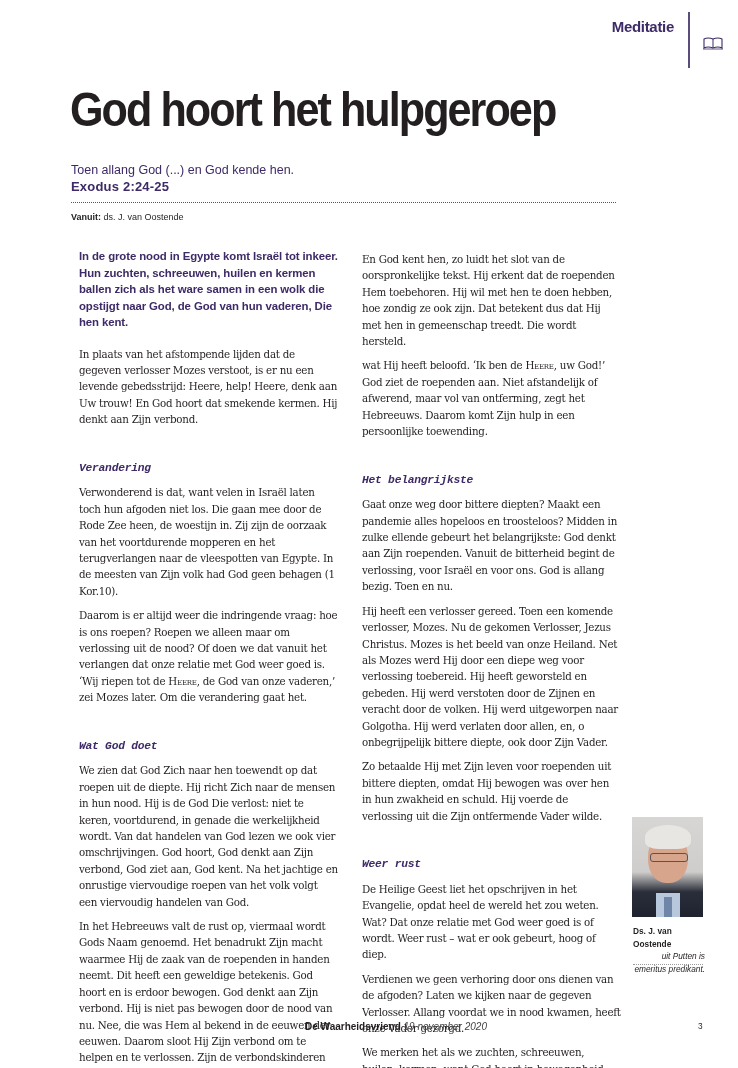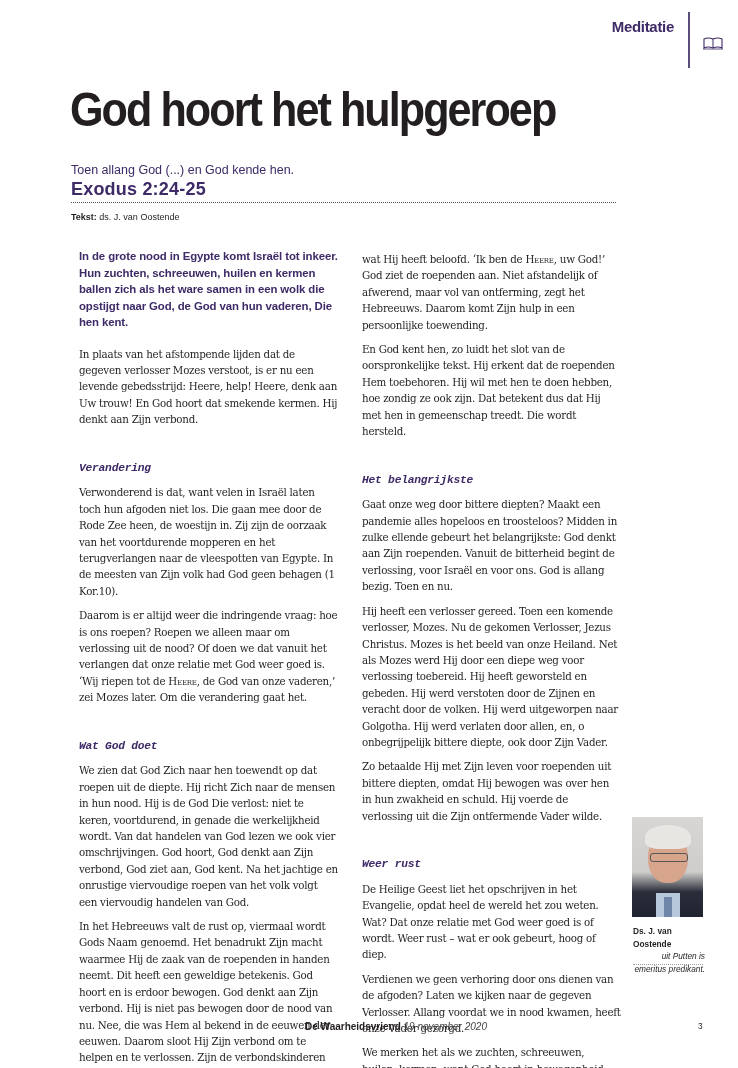--- a/index.html
+++ b/index.html
@@ -5,21 +5,21 @@
   html, body { margin:0; padding:0; background:#ffffff; }
   body { width:738px; height:1068px; position:relative; overflow:hidden; color:#231f20; }
 
   .section-tag { position:absolute; top:18px; right:64px; font-family:"Liberation Sans", sans-serif; font-weight:bold; font-size:15px; color:#3d2a66; letter-spacing:-0.3px; }
   .tag-rule { position:absolute; left:688px; top:12px; width:2px; height:56px; background:#5a4d7a; }
   .book-icon { position:absolute; left:703px; top:36px; width:20px; height:14px; }
 
   .title { position:absolute; left:70px; top:80px; margin:0; font-family:"Liberation Sans", sans-serif; font-weight:bold; font-size:49px; letter-spacing:-2.2px; color:#231f20; line-height:1.2; transform:scaleX(0.88); transform-origin:left top; white-space:nowrap; }
 
   .quote { position:absolute; left:71px; top:163px; font-family:"Liberation Sans", sans-serif; font-size:12.5px; color:#3d2a66; line-height:15px; }
-  .quote-ref { position:absolute; left:71px; top:179px; font-family:"Liberation Sans", sans-serif; font-weight:bold; font-size:18px; color:#3d2a66; letter-spacing:0.2px; }
+  .quote-ref { position:absolute; left:71px; top:179px; font-family:"Liberation Sans", sans-serif; font-weight:bold; font-size:13px; color:#3d2a66; letter-spacing:0.2px; }
   .dotted-rule { position:absolute; left:71px; top:202px; width:545px; border-top:1px dotted #555; }
   .byline { position:absolute; left:71px; top:212px; font-family:"Liberation Sans", sans-serif; font-size:9px; color:#231f20; }
   .byline b { font-weight:bold; }
 
   .col { position:absolute; width:275px; font-family:"DejaVu Serif", serif; font-size:10.3px; line-height:16.4px; color:#231f20; letter-spacing:-0.25px; }
   .col p { margin:8px; }
   .col1 { left:71px; top:240px; }
   .col2 { left:354px; top:243px; }
   .lead { font-family:"Liberation Sans", sans-serif; font-weight:bold; font-size:11.4px; line-height:16.5px; color:#3d2a66; letter-spacing:-0.1px; margin-bottom:15px !important; }
   .gap { height:16.4px; }
@@ -53,40 +53,40 @@
   <line x1="10" y1="3" x2="10" y2="12" stroke="#3d2a66" stroke-width="1"></line>
   <line x1="0" y1="13" x2="20" y2="13" stroke="#3d2a66" stroke-width="0.8"></line>
 </svg>
 
 <h1 class="title">God hoort het hulpgeroep</h1>
 
 <div class="quote">Toen allang God (...) en God kende hen.</div>
 <div class="quote-ref">Exodus 2:24-25</div>
 <div class="dotted-rule"></div>
 <div class="byline">
-  <b>Tekst:</b>
+  <b>Vanuit:</b>
   <span>ds. J. van Oostende</span>
 </div>
 
 <div class="col col1">
   <p class="lead">In de grote nood in Egypte komt Israël tot inkeer. Hun zuchten, schreeuwen, huilen en kermen ballen zich als het ware samen in een wolk die opstijgt naar God, de God van hun vaderen, Die hen kent.</p>
   <p>In plaats van het afstompende lijden dat de gegeven verlosser Mozes verstoot, is er nu een levende gebedsstrijd: Heere, help! Heere, denk aan Uw trouw! En God hoort dat smekende kermen. Hij denkt aan Zijn verbond.</p>
   <div class="gap"></div>
   <p class="subhead">Verandering</p>
   <p>Verwonderend is dat, want velen in Israël laten toch hun afgoden niet los. Die gaan mee door de Rode Zee heen, de woestijn in. Zij zijn de oorzaak van het voortdurende mopperen en het terugverlangen naar de vleespotten van Egypte. In de meesten van Zijn volk had God geen behagen (1 Kor.10).</p>
   <p><span>Daarom is er altijd weer die indringende vraag: hoe is ons roepen? Roepen we alleen maar om verlossing uit de nood? Of doen we dat vanuit het verlangen dat onze relatie met God weer goed is. ‘Wij riepen tot de</span> <span class="sc">Heere</span><span>, de God van onze vaderen,’ zei Mozes later. Om die verandering gaat het.</span></p>
   <div class="gap"></div>
   <p class="subhead">Wat God doet</p>
   <p>We zien dat God Zich naar hen toewendt op dat roepen uit de diepte. Hij richt Zich naar de mensen in hun nood. Hij is de God Die verlost: niet te keren, voortdurend, in genade die werkelijkheid wordt. Van dat handelen van God lezen we ook vier omschrijvingen. God hoort, God denkt aan Zijn verbond, God ziet aan, God kent. Na het jachtige en onrustige viervoudige roepen van het volk volgt een viervoudig handelen van God.</p>
   <p>In het Hebreeuws valt de rust op, viermaal wordt Gods Naam genoemd. Het benadrukt Zijn macht waarmee Hij de zaak van de roependen in handen neemt. Dit heeft een geweldige betekenis. God hoort en is erdoor bewogen. God denkt aan Zijn verbond. Hij is niet pas bewogen door de nood van nu. Nee, die was Hem al bekend in de eeuwen der eeuwen. Daarom sloot Hij Zijn verbond om te helpen en te verlossen. Zijn de verbondskinderen ontrouw en afkerig? Zondig, zwak, schuldig? Ja, dat allemaal. Daarom verworpen? Nee, dat niet. Hij denkt aan Zijn verbond. Hij heeft verlossing beloofd. Hij voert uit</p>
 </div>
 
 <div class="col col2">
+  <p>En God kent hen, zo luidt het slot van de oorspronkelijke tekst. Hij erkent dat de roependen Hem toebehoren. Hij wil met hen te doen hebben, hoe zondig ze ook zijn. Dat betekent dus dat Hij met hen in gemeenschap treedt. Die wordt hersteld.</p>
   <p><span>wat Hij heeft beloofd. ‘Ik ben de</span> <span class="sc">Heere</span><span>, uw God!’ God ziet de roependen aan. Niet afstandelijk of afwerend, maar vol van ontferming, zegt het Hebreeuws. Daarom komt Zijn hulp in een persoonlijke toewending.</span></p>
-  <p>En God kent hen, zo luidt het slot van de oorspronkelijke tekst. Hij erkent dat de roependen Hem toebehoren. Hij wil met hen te doen hebben, hoe zondig ze ook zijn. Dat betekent dus dat Hij met hen in gemeenschap treedt. Die wordt hersteld.</p>
   <div class="gap"></div>
   <p class="subhead">Het belangrijkste</p>
   <p>Gaat onze weg door bittere diepten? Maakt een pandemie alles hopeloos en troosteloos? Midden in zulke ellende gebeurt het belangrijkste: God denkt aan Zijn roependen. Vanuit de bitterheid begint de verlossing, voor Israël en voor ons. God is allang bezig. Toen en nu.</p>
   <p>Hij heeft een verlosser gereed. Toen een komende verlosser, Mozes. Nu de gekomen Verlosser, Jezus Christus. Mozes is het beeld van onze Heiland. Net als Mozes werd Hij door een diepe weg voor verlossing toebereid. Hij heeft geworsteld en gebeden. Hij werd verstoten door de Zijnen en veracht door de volken. Hij werd uitgeworpen naar Golgotha. Hij werd verlaten door allen, en, o onbegrijpelijk bittere diepte, ook door Zijn Vader.</p>
   <p>Zo betaalde Hij met Zijn leven voor roependen uit bittere diepten, omdat Hij bewogen was over hen in hun zwakheid en schuld. Hij voerde de verlossing uit die Zijn ontfermende Vader wilde.</p>
   <div class="gap"></div>
   <p class="subhead">Weer rust</p>
   <p>De Heilige Geest liet het opschrijven in het Evangelie, opdat heel de wereld het zou weten. Wat? Dat onze relatie met God weer goed is of wordt. Weer rust – wat er ook gebeurt, hoog of diep.</p>
   <p>Verdienen we geen verhoring door ons dienen van de afgoden? Laten we kijken naar de gegeven Verlosser. Allang voordat we in nood kwamen, heeft onze Vader gezorgd.</p>
   <p><span>We merken het als we zuchten, schreeuwen, huilen, kermen, want God hoort in bewogenheid. God denkt in trouw aan Zijn verbond. God ziet ons vol ontferming aan. En God kent ons, dieper dan we ooit onszelf kennen.</span><span class="end-mark"></span></p>

